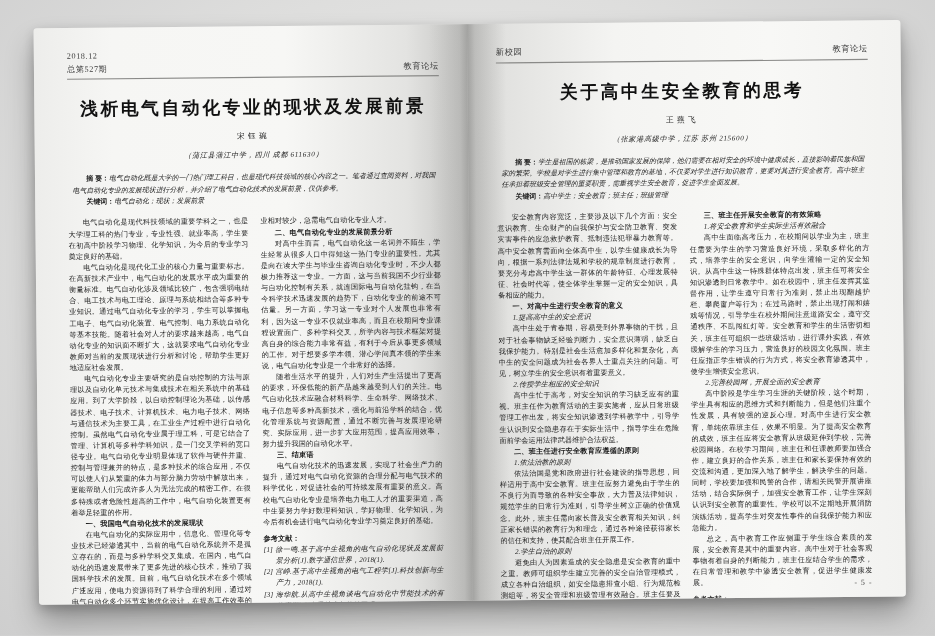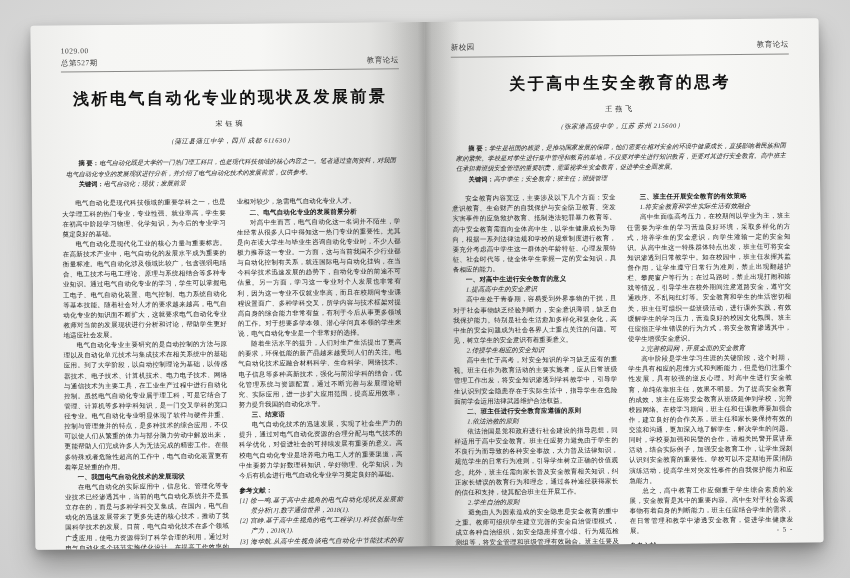--- a/index.html
+++ b/index.html
@@ -67,21 +67,21 @@
 </style>
 </head>
 <body>
 
 <div class="stage">
   <div class="spread">
 
     <div class="page page-left">
       <div class="ph">
         <div class="ph-left">
-          <div>1029.00</div>
+          <div>2018.12</div>
           <div>总第527期</div>
         </div>
         <div>教育论坛</div>
       </div>
 
       <h1 class="article-title">浅析电气自动化专业的现状及发展前景</h1>
       <div class="author">宋钰琬</div>
       <div class="affiliation">（蒲江县蒲江中学，四川  成都  611630）</div>
 
       <div class="abstract-wrap">

